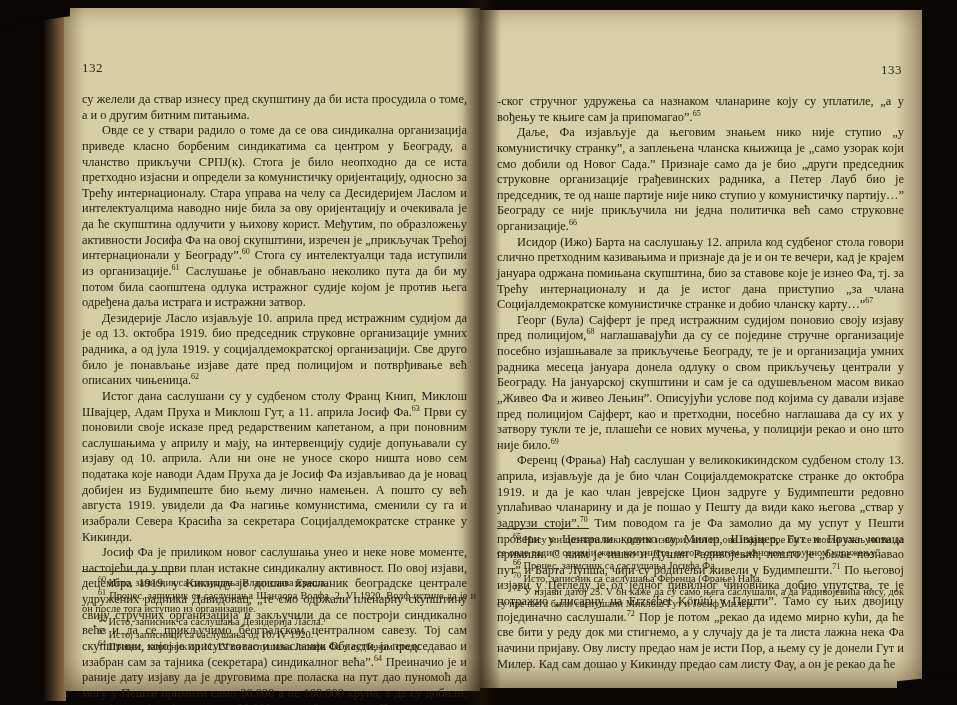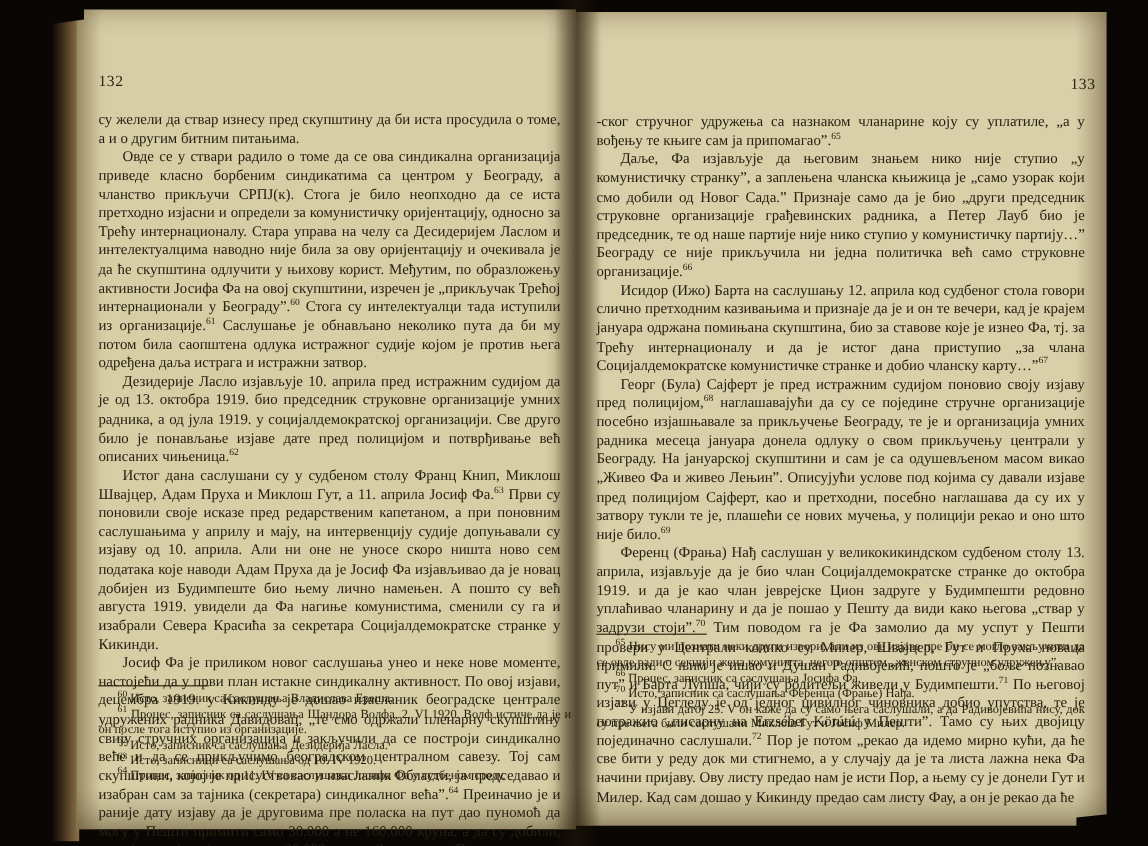--- a/index.html
+++ b/index.html
@@ -40,21 +40,21 @@
   }
   .corner{position:absolute;background:#090603;}
   .corner.tl{left:0;top:0;width:70px;height:26px;transform:skewY(-8deg);transform-origin:left top;}
   .corner.br{right:0;bottom:0;width:60px;height:30px;transform:skewY(-6deg);transform-origin:right bottom;}
 
   .pagenum{
     position:absolute;top:52px;
     font-size:13px;letter-spacing:0.5px;color:#2b2313;
   }
   .page-left .pagenum{left:18px;}
-  .page-right .pagenum{right:9px;}
+  .page-right .pagenum{right:20px;}
 
   .content{
     position:absolute;color:#262012;
     text-align:justify;
   }
   .body-text{font-size:12.4px;line-height:1.26;}
   .page-left .body-text{left:18px;right:13px;top:84px;}
   .page-right .body-text{left:17px;right:18px;top:84px;}
   p.para{margin:0;text-indent:20px;}
   p.para.noindent{text-indent:0;}

